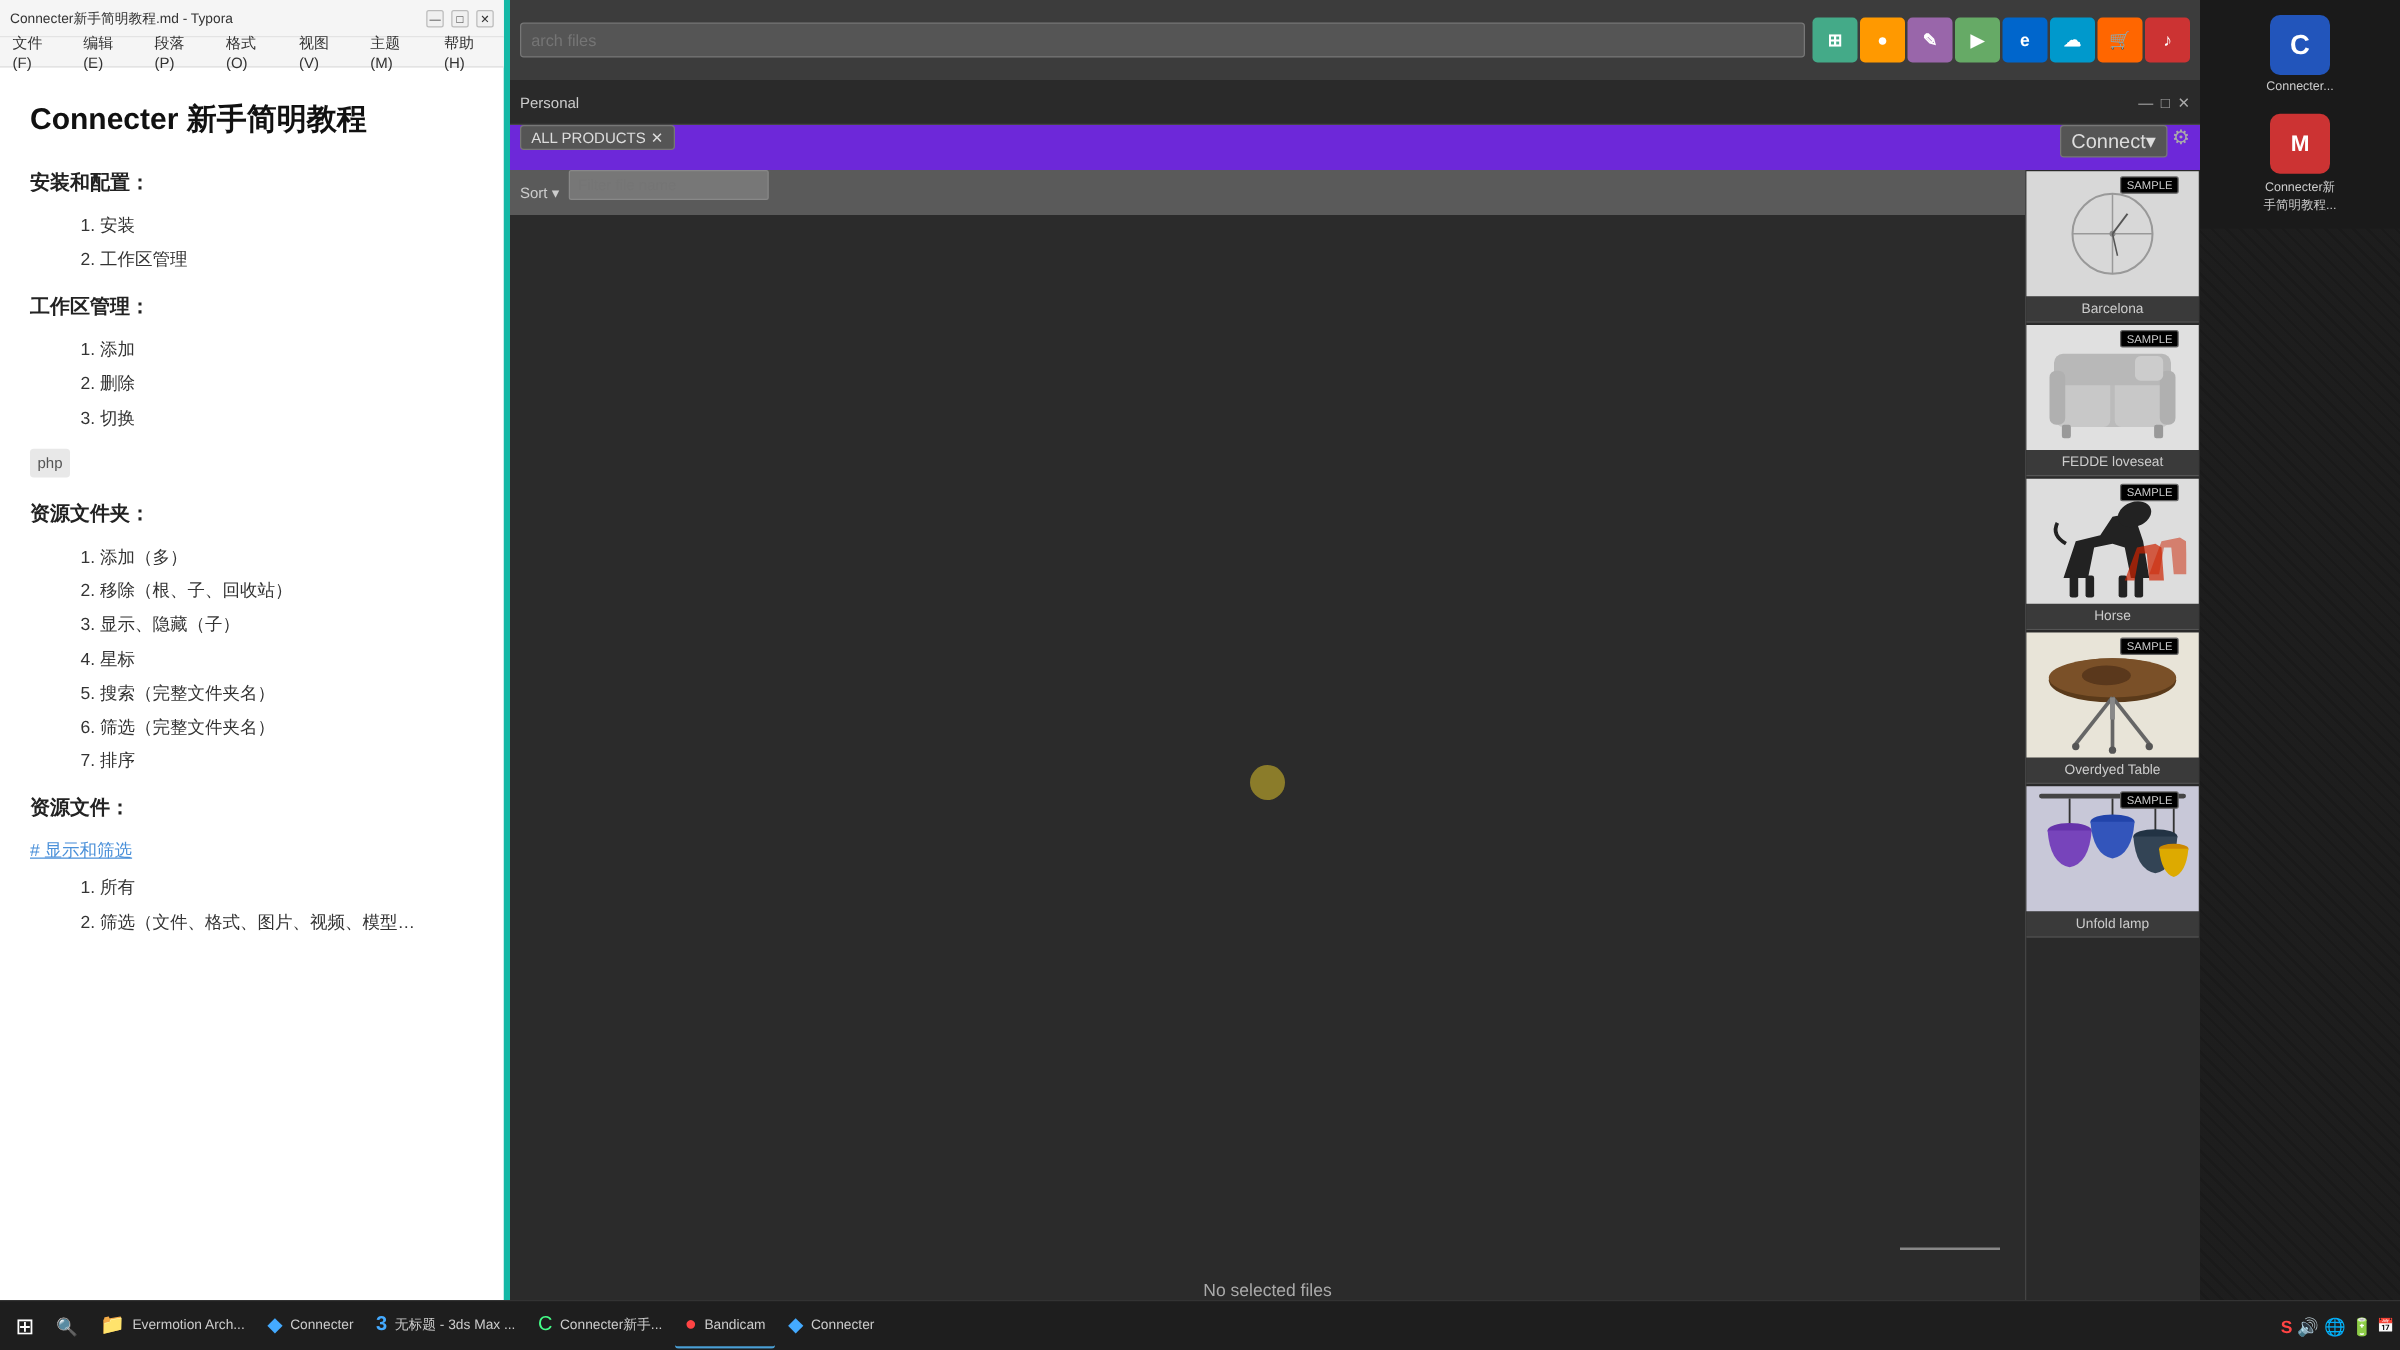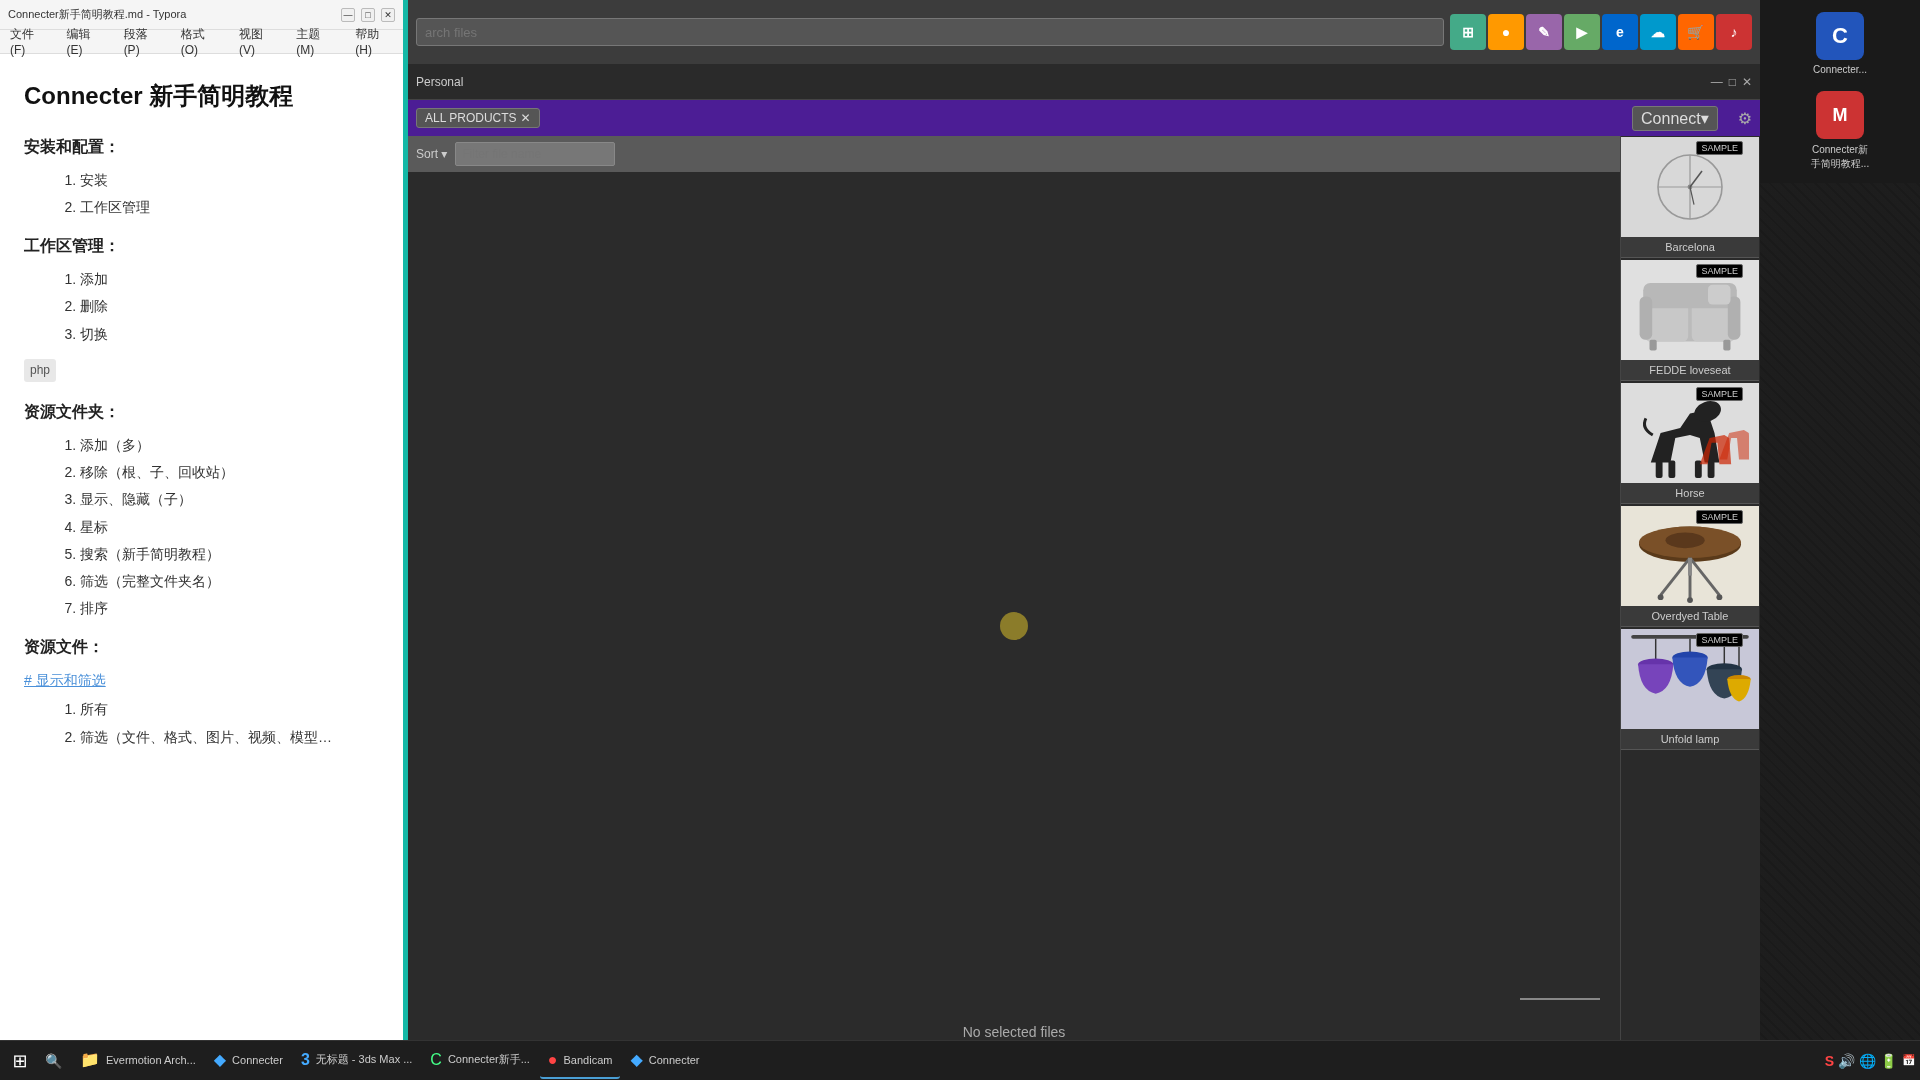--- a/index.html
+++ b/index.html
@@ -169,25 +169,25 @@
       border-radius: 4px;
       display: flex; align-items: center; justify-content: center;
       cursor: pointer;
       font-size: 14px;
       color: white;
       font-weight: bold;
     }
 
     .connecter-subbar {
       height: 36px;
-      background: #4c1d95;
-      display: flex;
-      align-items: center;
+      background: #6d28d9;
+      display: flex;
+      align-items: flex-start;
       padding: 0 8px;
-      gap: 20px;
+      gap: 4px;
     }
     .all-products-btn {
       background: #555;
       border: 1px solid #777;
       border-radius: 3px;
       padding: 2px 8px;
       font-size: 12px;
       color: #ddd;
       cursor: pointer;
       display: flex; align-items: center; gap: 4px;
@@ -205,21 +205,20 @@
     .gear-icon { font-size: 16px; color: #aaa; cursor: pointer; }
 
     .connecter-file-area {
       flex: 1;
       position: relative;
       overflow: hidden;
     }
     .file-topbar {
       height: 36px;
       display: flex;
-      align-items: center;
       padding: 0 8px;
       gap: 8px;
       background: #5a5a5a;
     }
     .sort-btn {
       font-size: 12px;
       color: #ccc;
       cursor: pointer;
       display: flex; align-items: center; gap: 2px;
     }
@@ -464,21 +463,21 @@
       </ol>
       <div style="margin: 8px 0;">
         <span class="php-badge">php</span>
       </div>
       <h2>资源文件夹：</h2>
       <ol>
         <li>添加（多）</li>
         <li>移除（根、子、回收站）</li>
         <li>显示、隐藏（子）</li>
         <li>星标</li>
-        <li>搜索（新手简明教程）</li>
+        <li>搜索（完整文件夹名）</li>
         <li>筛选（完整文件夹名）</li>
         <li>排序</li>
       </ol>
       <h2>资源文件：</h2>
       <div style="margin: 4px 0;">
         <span class="link-text"># 显示和筛选</span>
       </div>
       <ol>
         <li>所有</li>
         <li>筛选（文件、格式、图片、视频、模型…</li>

